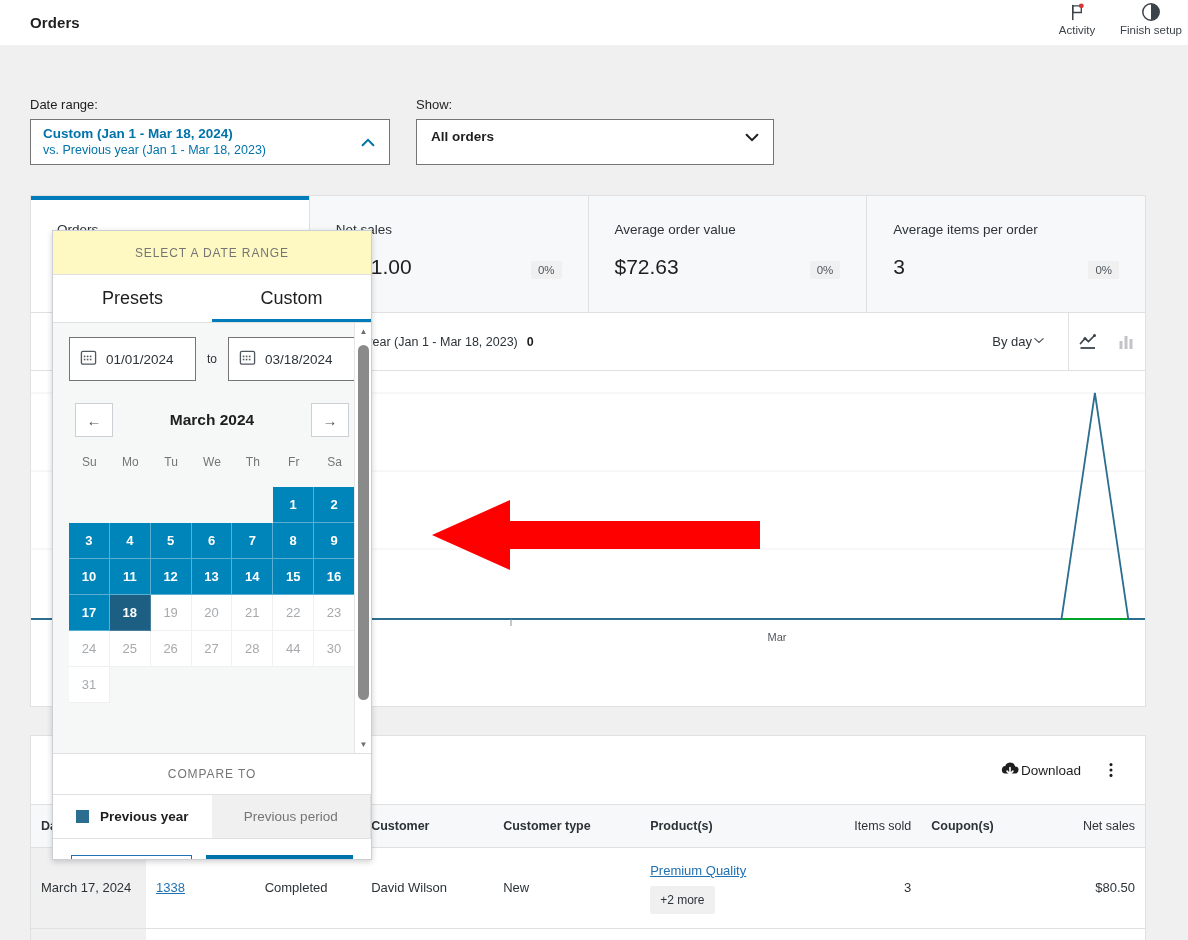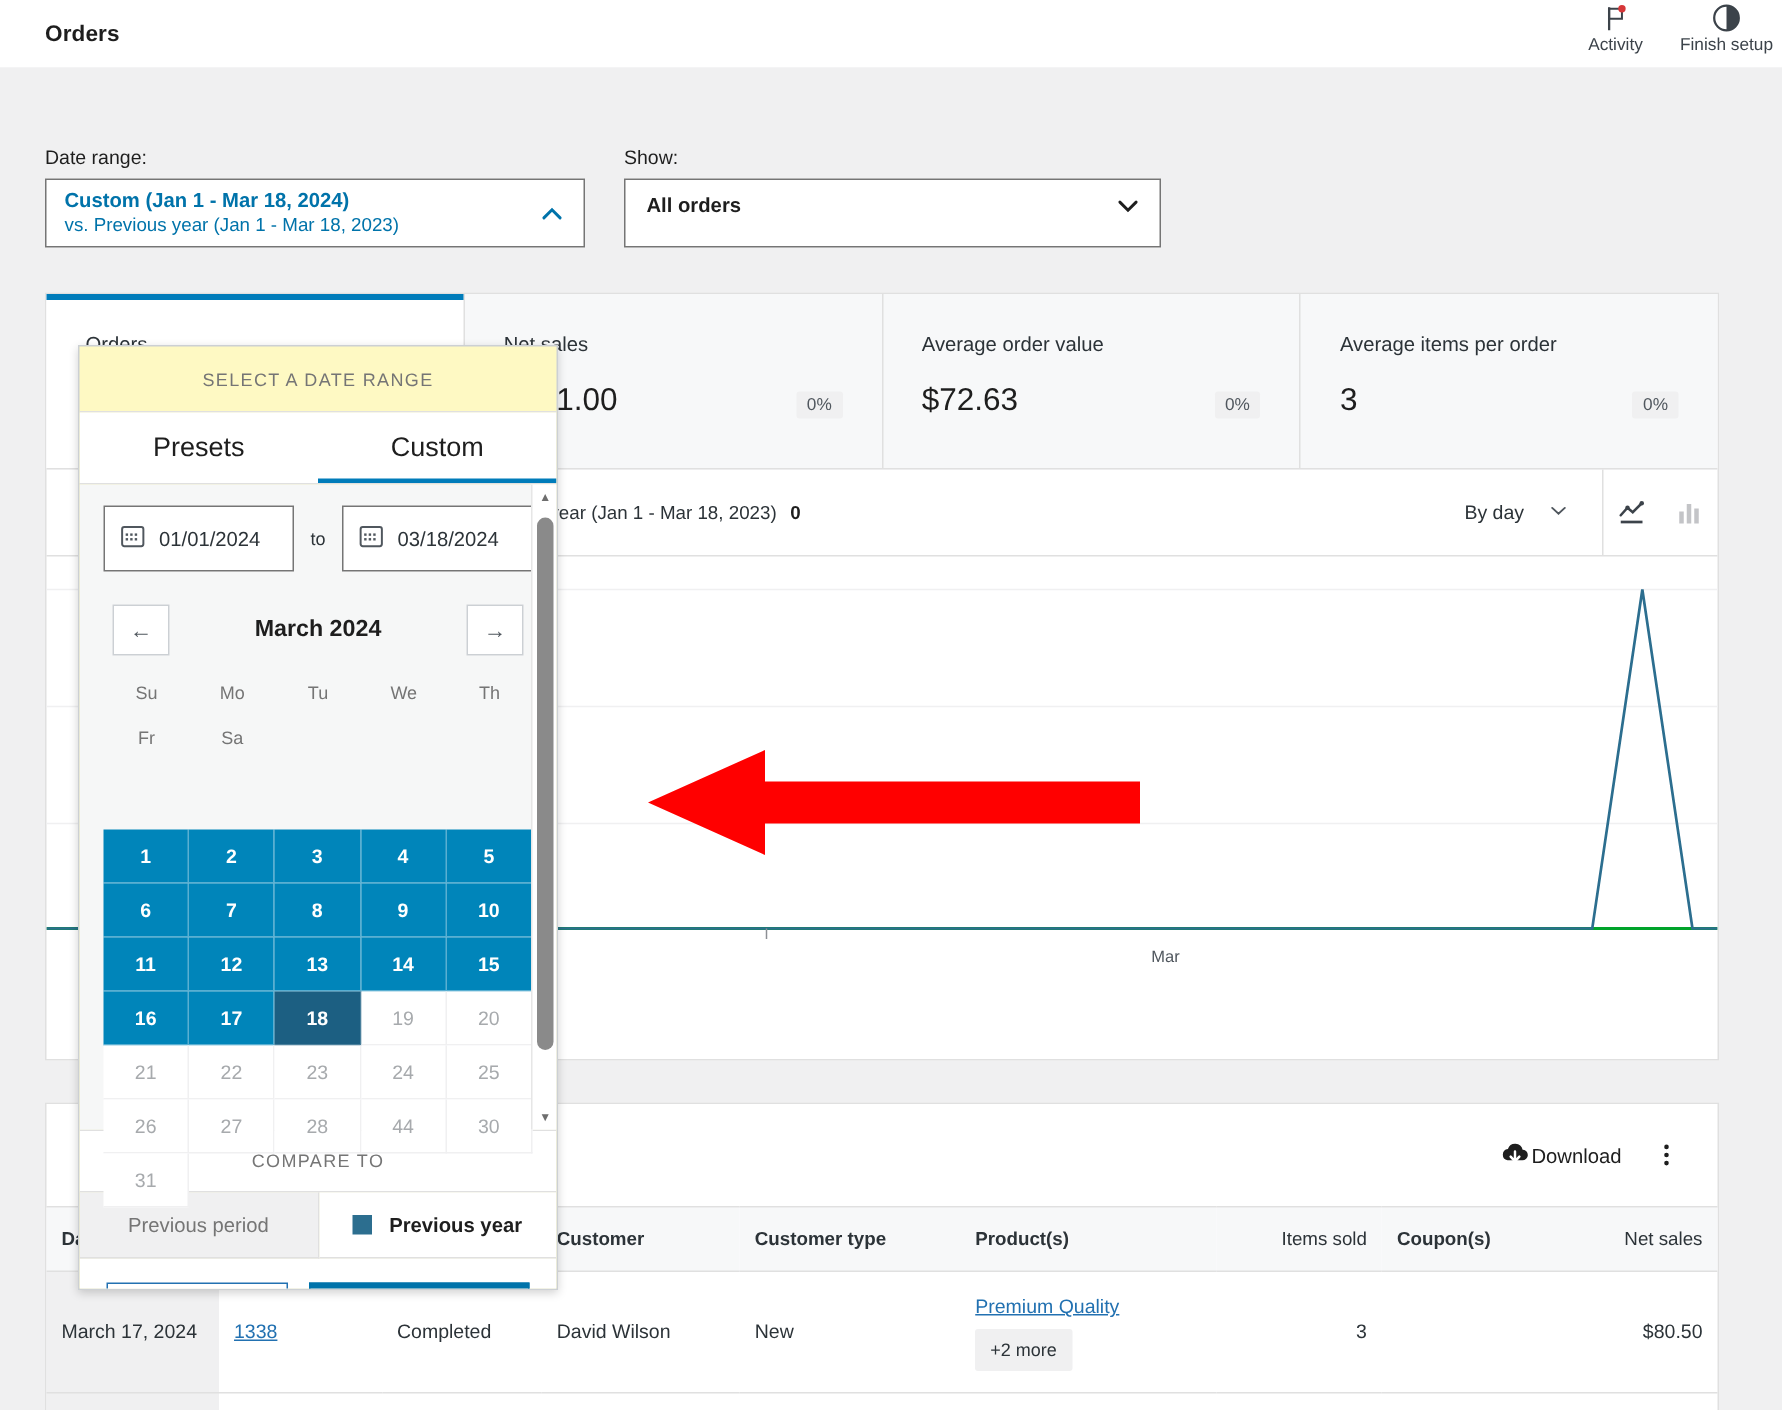--- a/index.html
+++ b/index.html
@@ -113,21 +113,21 @@
   .lg-box {
     width: 15px; height: 15px; border-radius: 2px;
     display: flex; align-items: center; justify-content: center;
   }
   .lg-box.checked { background: #00a32a; }
   .lg-box.plain   { background: #2c6e8f; }
   .lg-name { font-size: 12.5px; color: #2c3338; white-space: nowrap; }
   .lg-total { font-size: 12.5px; font-weight: 700; color: #1e1e1e; min-width: 18px; }
   .legend-spacer { flex: 1; }
   .interval-ctl {
-    display: flex; align-items: center; gap: 16px;
+    display: flex; align-items: center; 
     padding-right: 22px; cursor: pointer;
   }
   .interval-ctl .t { font-size: 13px; color: #2c3338; }
   .chart-type-group {
     display: flex; height: 100%; align-items: center;
     border-left: 1px solid #e0e0e0;
   }
   .ct-btn { width: 38px; display: flex; align-items: center; justify-content: center; cursor: pointer; }
 
   .plot-area { position: relative; height: 336px; }
@@ -214,21 +214,21 @@
     display: flex; align-items: center; justify-content: space-between;
     margin-top: 22px; padding: 0 6px;
   }
   .cal-nav {
     width: 38px; height: 34px; background: #fff; border: 1px solid #ccd0d4;
     display: flex; align-items: center; justify-content: center; cursor: pointer;
     color: #50575e; font-size: 15px;
   }
   .cal-month { font-size: 15.5px; font-weight: 600; color: #1e1e1e; }
 
-  .cal-grid { margin-top: 10px; display: grid; grid-template-columns: repeat(5, 1fr); }
+  .cal-grid { margin-top: 10px; display: grid; grid-template-columns: repeat(7, 1fr); }
   .cal-dow {
     height: 30px; display: flex; align-items: center; justify-content: center;
     font-size: 12px; color: #757575;
   }
   .cal-day {
     height: 36px; display: flex; align-items: center; justify-content: center;
     font-size: 13px; color: #a7aaad; background: #fff;
     border-right: 1px solid #f0f0f1; border-bottom: 1px solid #f0f0f1;
     cursor: pointer;
   }
@@ -639,27 +639,27 @@
       <div class="pop-sb">
         <div class="sb-arrow up">▲</div>
         <div class="sb-thumb"></div>
         <div class="sb-arrow down">▼</div>
       </div>
     </div>
 
     <div class="compare-title">COMPARE TO</div>
 
     <div class="cmp-tabs">
-      <div class="cmp-tab off">
-        <span>Previous period</span>
-      </div>
       <div class="cmp-tab on">
         <span class="cmp-sq"></span>
         <span>Previous year</span>
       </div>
+      <div class="cmp-tab off">
+        <span>Previous period</span>
+      </div>
     </div>
 
     <div class="pop-actions">
       <button class="btn-reset">Reset</button>
       <button class="btn-update">Update</button>
     </div>
 
   </div>
 
 </div>

